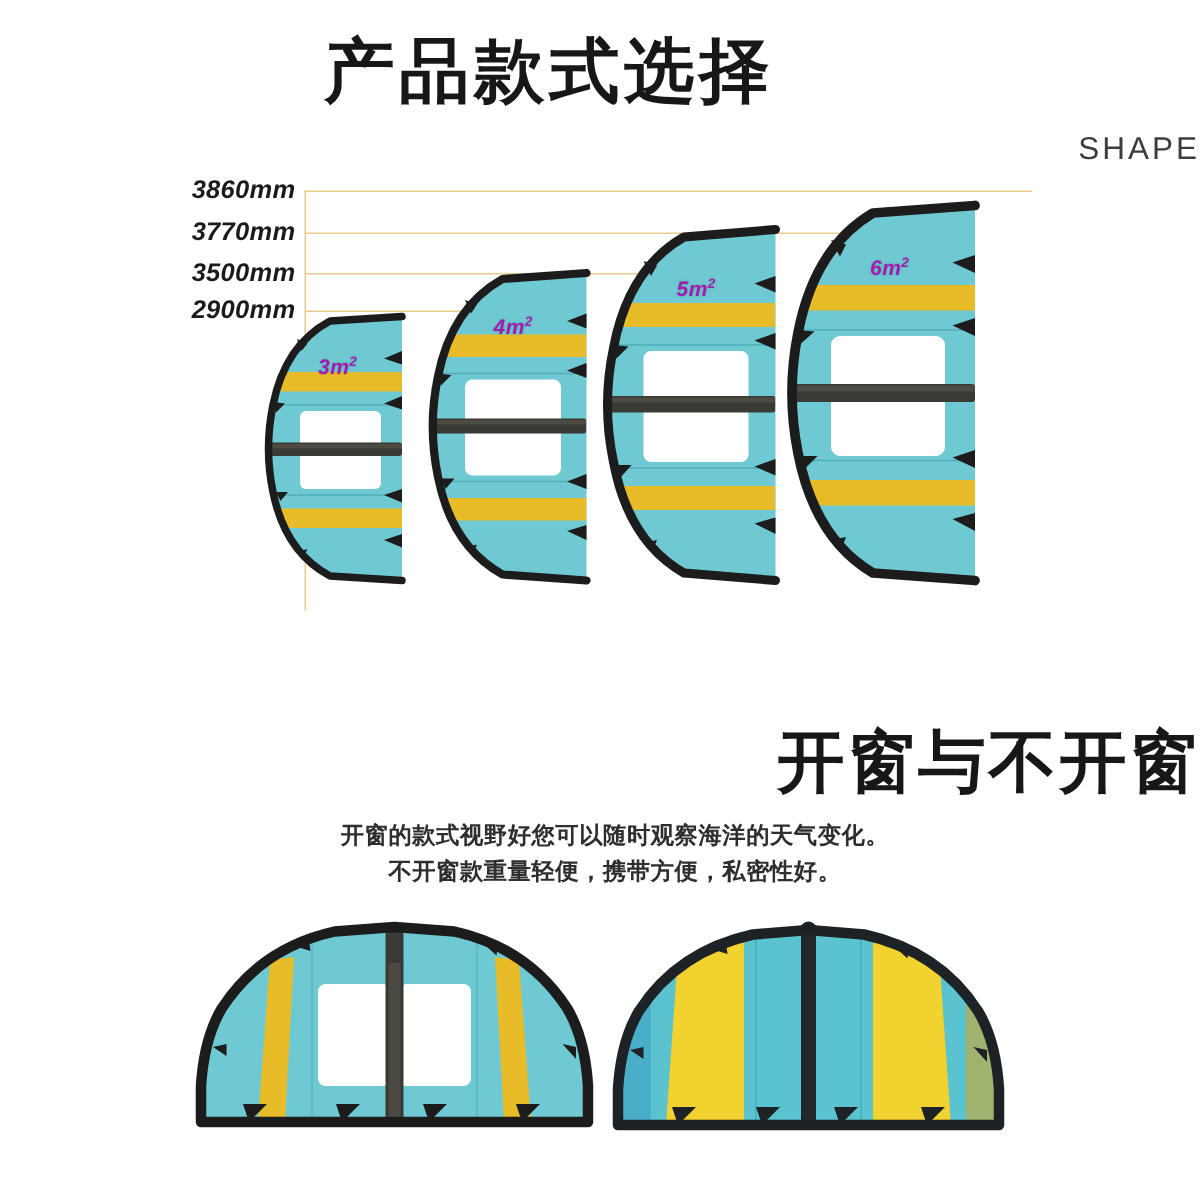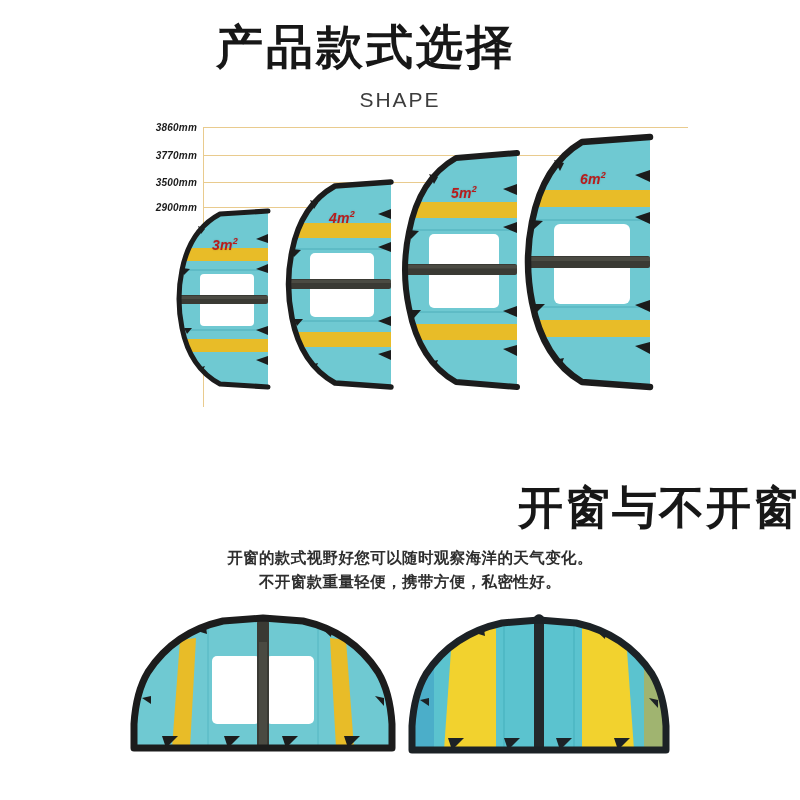--- a/index.html
+++ b/index.html
@@ -13,32 +13,32 @@
 
   
   .sec1-title {
     position: absolute; left: 0; top: 22px; width: 732px;
     text-align: center;
     font-size: 47px; font-weight: 700; color: #171717;
     letter-spacing: 3px; line-height: 1.05;
   }
   .sec1-sub {
     position: absolute; left: 0; top: 88px; width: 800px;
-    text-align: center;
+    text-align: right;
     font-size: 21px; font-weight: 400; color: #3d3d3d;
     letter-spacing: 2px;
   }
 
   
   .chart {
     position: absolute; left: 0; top: 118px; width: 800px; height: 310px;
   }
   .axis-label {
     position: absolute; right: 0; width: 86px; text-align: right;
-    font-size: 10px; font-weight: 700; font-style: italic; color: #1b1b1b;
+    font-size: 17px; font-weight: 700; font-style: italic; color: #1b1b1b;
     letter-spacing: 0.2px; transform: translateY(-50%);
     white-space: nowrap;
   }
   .axis-labels { position: absolute; left: 105px; top: 0; width: 92px; height: 280px; }
   .gridline {
     position: absolute; left: 203px; height: 0;
     border-top: 1.6px solid #e9cb8e;
   }
   .vaxis {
     position: absolute; left: 203px; top: 9px; width: 0; height: 280px;
@@ -46,21 +46,21 @@
   }
 
   
   .wings { position: absolute; left: 0; top: 0; width: 800px; height: 290px; }
   .wing {
     position: absolute; bottom: 0;
   }
   .wing svg { display: block; overflow: visible; }
   .area-tag {
     position: absolute;
-    font-size: 14px; font-weight: 700; font-style: italic; color: #b91c1c;
+    font-size: 14px; font-weight: 700; font-style: italic; color: #a21caf;
     letter-spacing: 0.3px; text-shadow: 0 0 2px rgba(0,0,0,0.18);
     white-space: nowrap; pointer-events: none;
   }
   .area-tag sup { font-size: 9px; vertical-align: super; }
 
   
   .brackets { position: absolute; left: 0; top: 390px; width: 800px; height: 40px; }
   .bracket {
     position: absolute; top: 0; height: 14px;
     border: 1.6px solid #e9cb8e; border-top: none;

